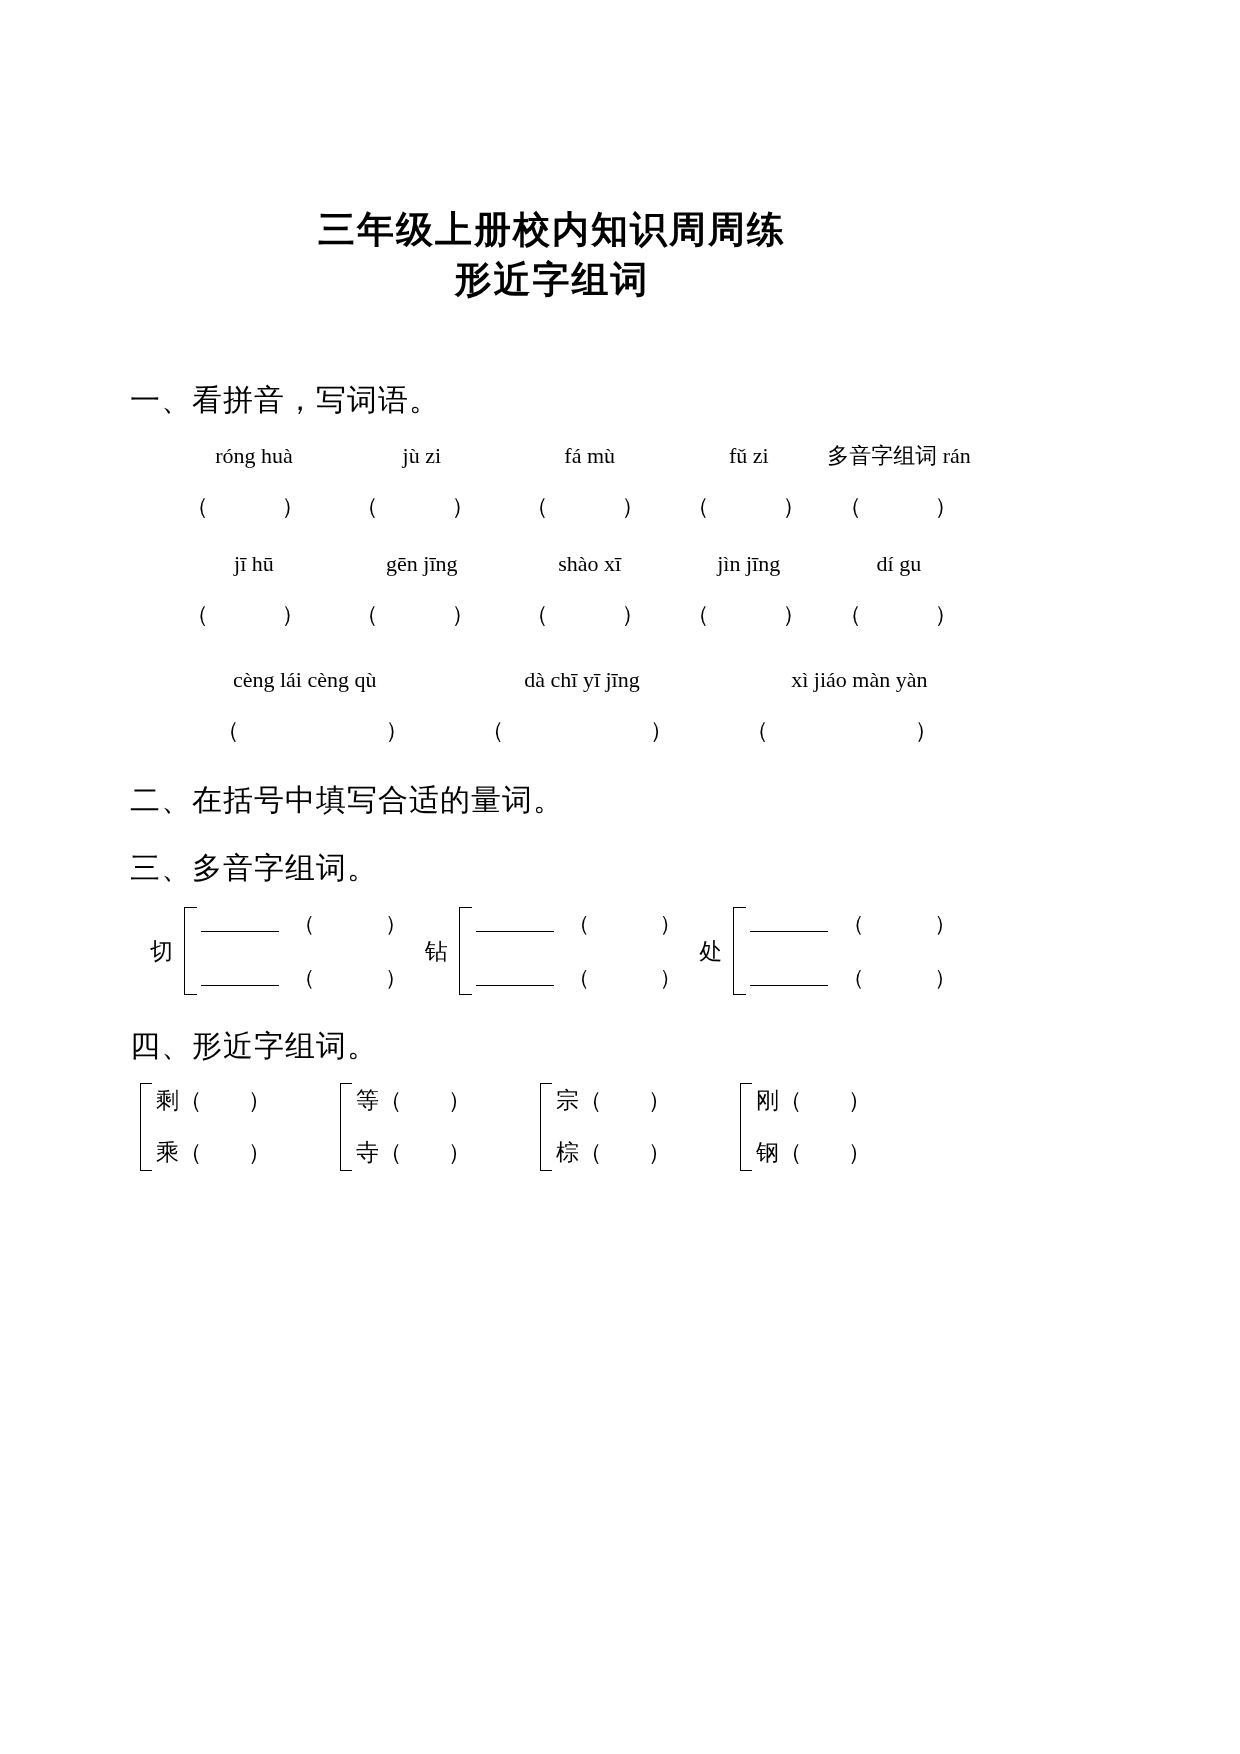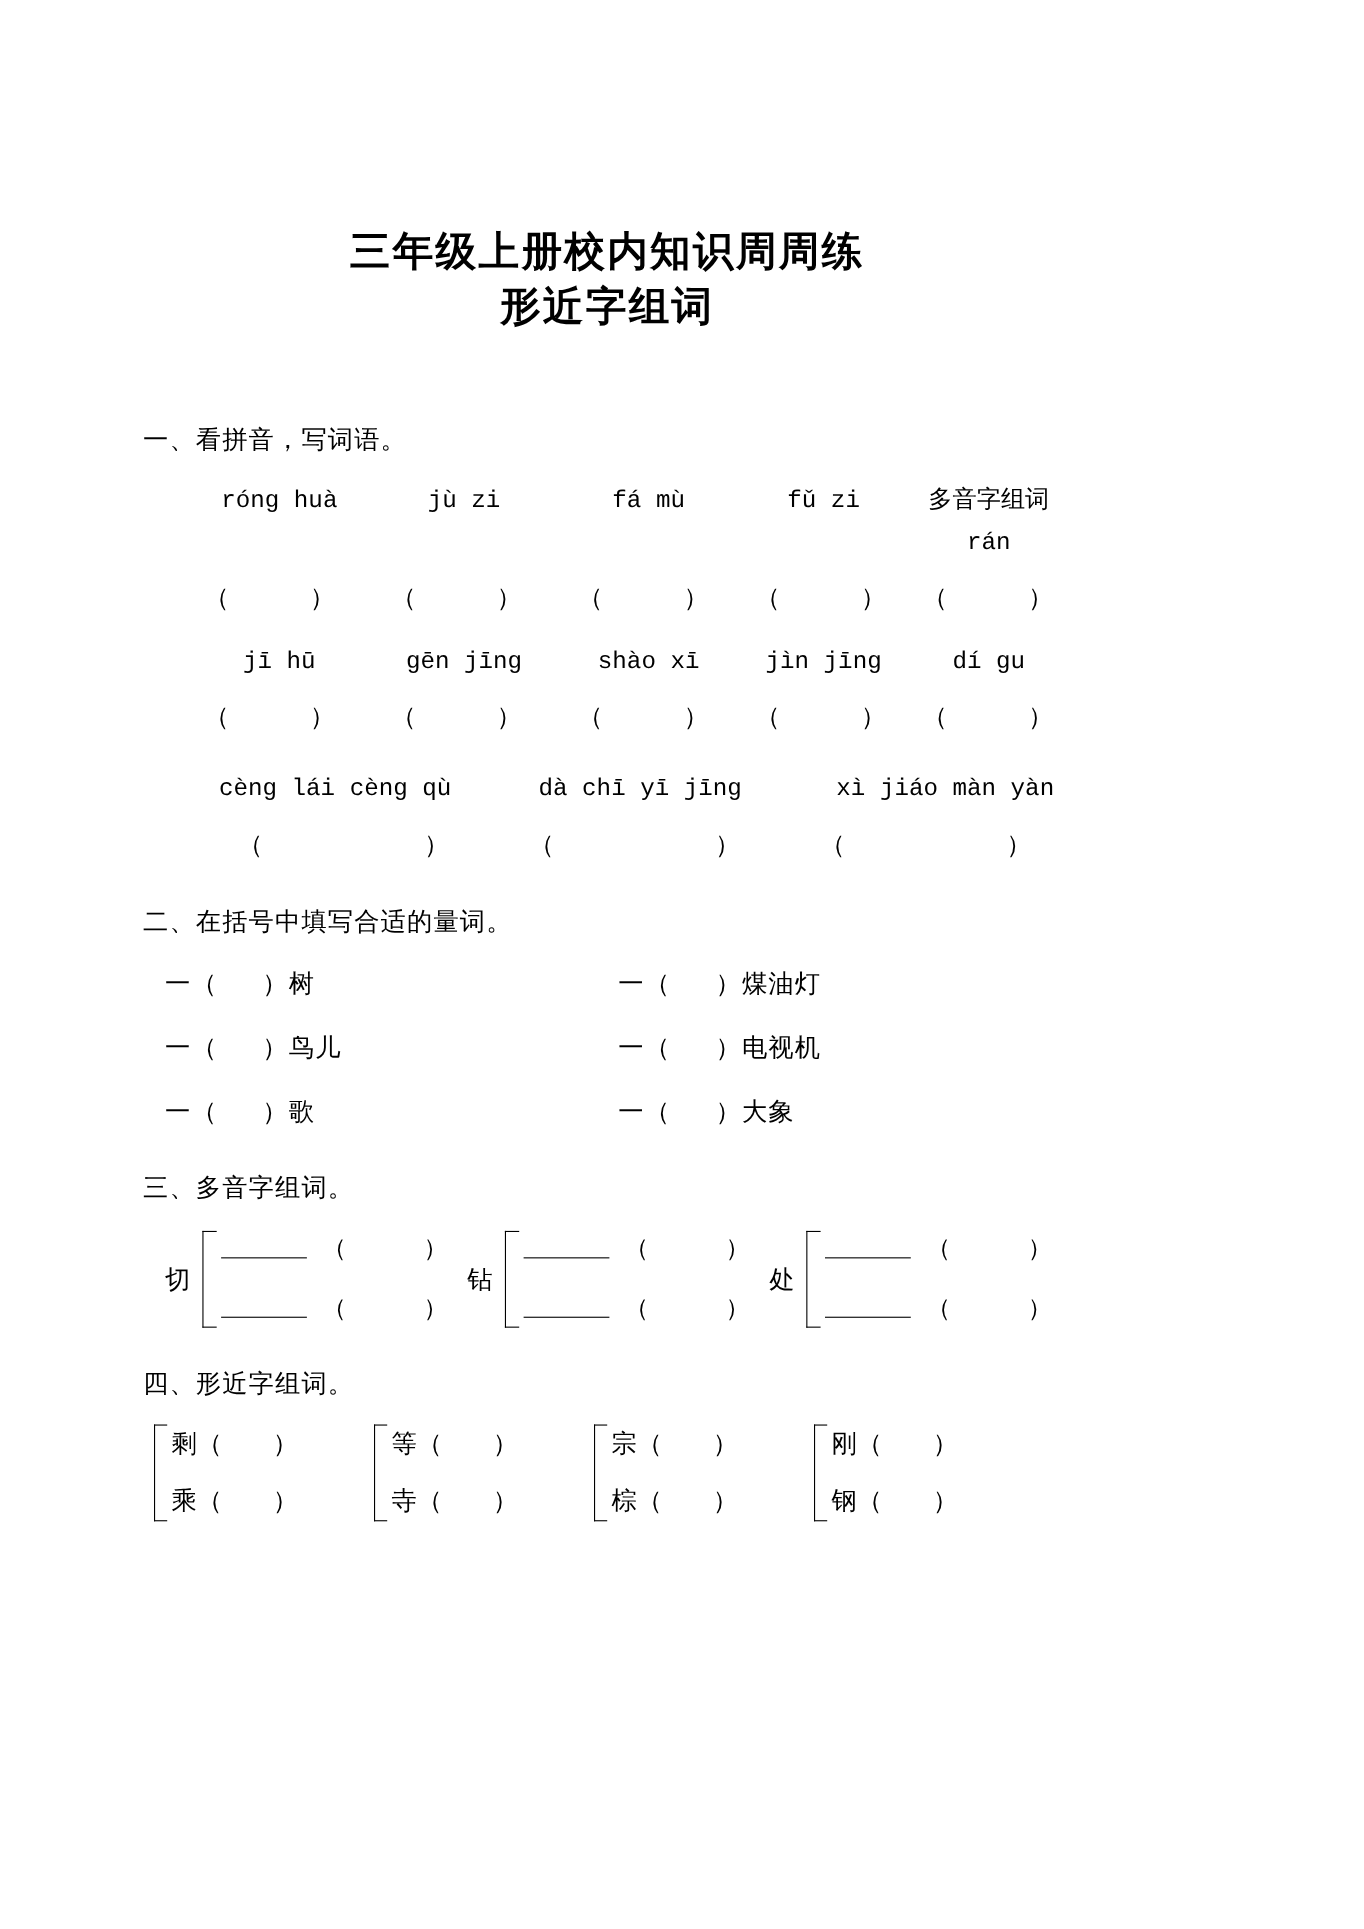--- a/index.html
+++ b/index.html
@@ -29,28 +29,28 @@
     font-family: "Liberation Serif", serif;
     font-weight: bold;
     font-size: 37px;
     line-height: 50px;
     letter-spacing: 2px;
   }
   .section {
     margin-top: 0;
   }
   .sec-heading {
-    font-size: 23px;
+    font-size: 30px;
     line-height: 34px;
     letter-spacing: 1px;
     margin-top: 34px;
   }
   
   .pinyin-row {
-    font-family: Liberation Mono, monospace;
+    font-family: Liberation Serif, serif;
     font-size: 22px;
     line-height: 38px;
     display: flex;
     margin-top: 20px;
     padding-left: 40px;
   }
   .paren-row {
     font-family: "DejaVu Sans", sans-serif;
     font-size: 23px;
     line-height: 38px;
@@ -217,34 +217,20 @@
 
     <div class="paren-row" style="padding-left:50px;">
       <span class="cellw paren">（                    ）</span>
       <span class="cellw paren">（                    ）</span>
       <span class="cellw paren">（                    ）</span>
     </div>
   </div>
 
   <div class="section">
     <div class="sec-heading">二、在括号中填写合适的量词。</div>
-    <div class="quant-grid">
-      <div class="quant-row">
-        <span class="quant-item">一（      ）树</span>
-        <span class="quant-item">一（      ）煤油灯</span>
-      </div>
-      <div class="quant-row">
-        <span class="quant-item">一（      ）鸟儿</span>
-        <span class="quant-item">一（      ）电视机</span>
-      </div>
-      <div class="quant-row">
-        <span class="quant-item">一（      ）歌</span>
-        <span class="quant-item">一（      ）大象</span>
-      </div>
-    </div>
   </div>
 
   <div class="section">
     <div class="sec-heading">三、多音字组词。</div>
     <div class="poly-row">
 
       <div class="poly-group">
         <span class="poly-char">切</span>
         <span class="brace"></span>
         <div class="poly-lines">

